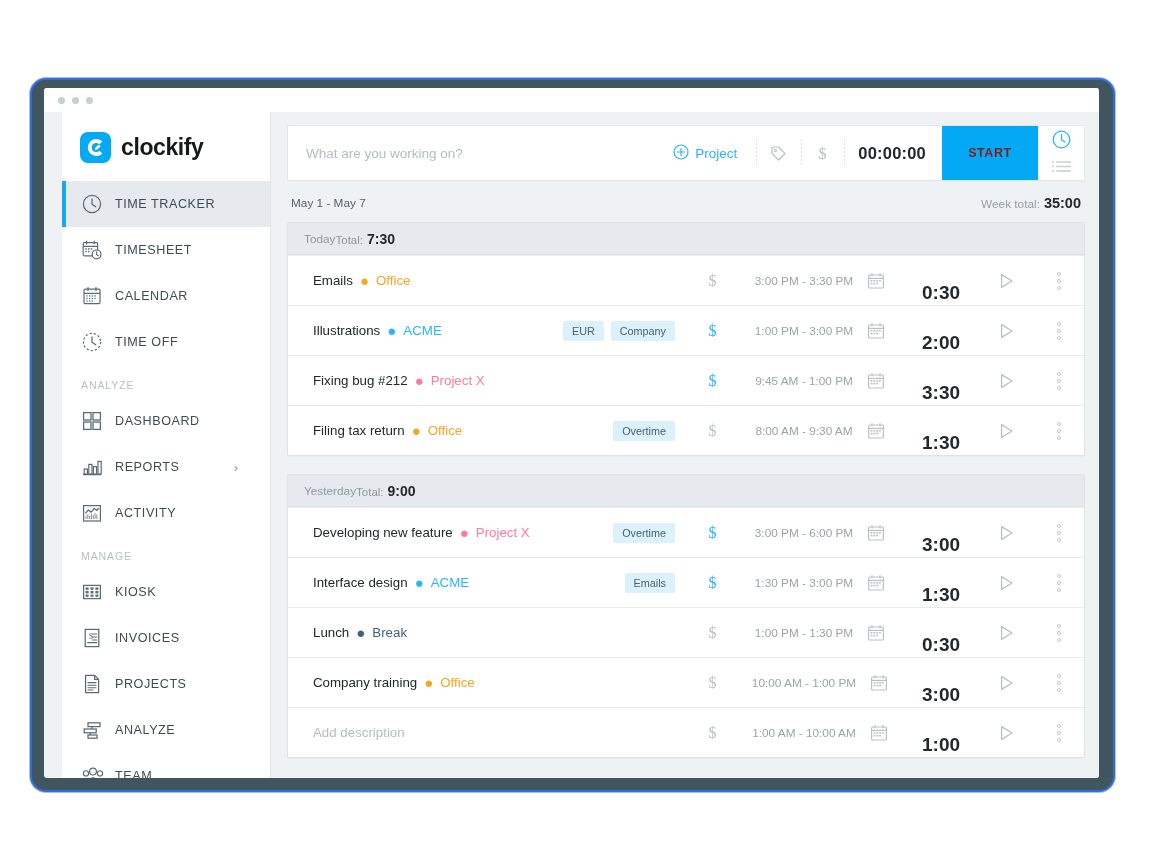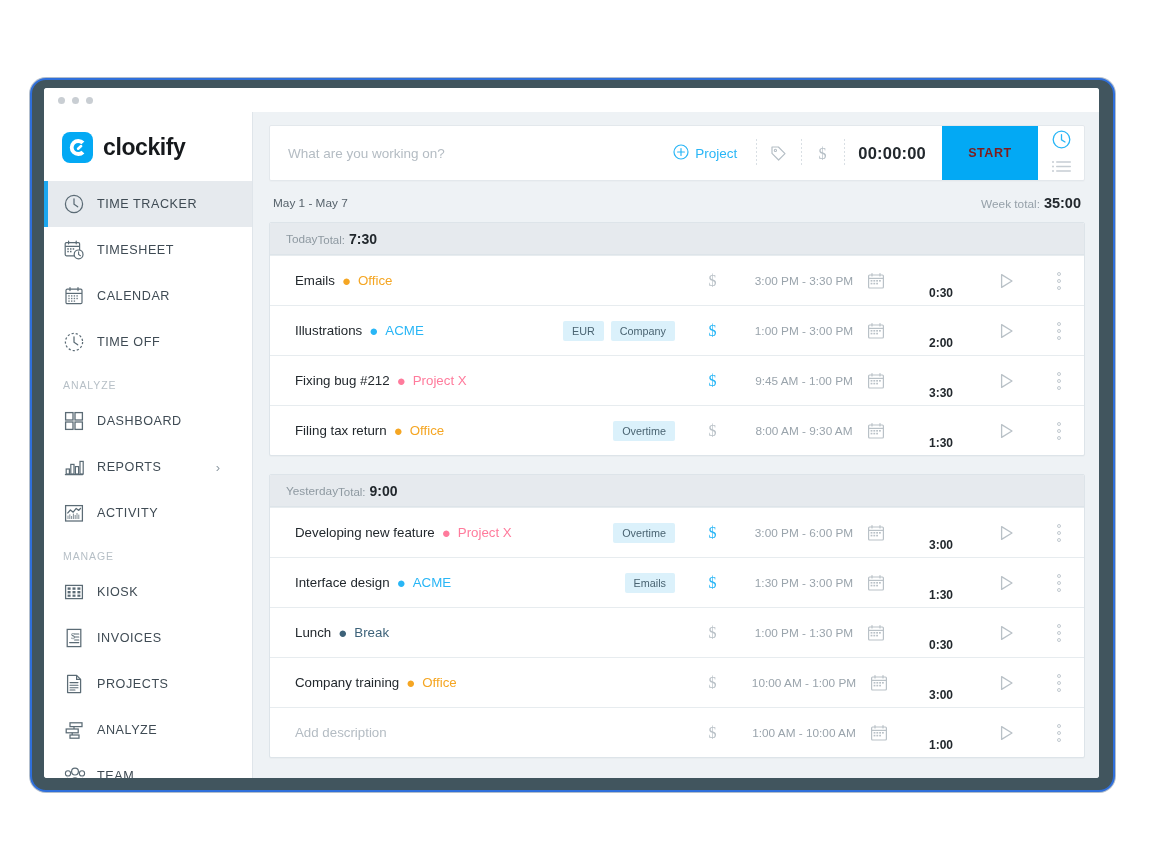--- a/index.html
+++ b/index.html
@@ -39,20 +39,21 @@
   .dot { width: 7px; height: 7px; border-radius: 50%; background: #c9ced3; }
   .body-row { flex: 1 1 auto; display: flex; min-height: 0; }
 
   
   .sidebar {
     width: 209px; flex: 0 0 209px;
     background: #ffffff;
     border-right: 1px solid #dfe5ea;
     padding-top: 6px;
     overflow: hidden;
+    margin-left: 18px;
   }
   .logo-wrap { display:flex; align-items:center; gap:10px; padding: 14px 0 18px 18px; }
   .logo-mark {
     width: 31px; height: 31px; border-radius: 8px; background: #03a9f4;
     position: relative; flex: 0 0 31px;
   }
   .logo-mark svg { position:absolute; left:5px; top:5px; }
   .logo-text { font-size: 23px; font-weight: 700; color:#16191c; letter-spacing: -.4px; }
 
   .nav-section {
@@ -154,21 +155,21 @@
     padding: 4px 9px; border-radius: 2px; white-space:nowrap;
   }
   .cell { display:flex; align-items:center; justify-content:center; position:relative; }
   .cell::before {
     content:""; position:absolute; left:0; top:11px; bottom:11px; width:1px;
     background: repeating-linear-gradient(to bottom,#dde3e8 0 2px,transparent 2px 4px);
   }
   .c-bill { width: 47px; flex:0 0 47px; color:#b9c1c7; }
   .c-bill.on { color:#29b6f6; }
   .c-time { width: 168px; flex:0 0 168px; font-size: 11.8px; color:#9aa4ac; justify-content:center; gap: 14px; }
-  .c-dur { width: 74px; flex:0 0 74px; font-size: 12px; font-weight:700; color:#22282d;margin-top:24px; }
+  .c-dur { width: 74px; flex:0 0 74px; font-size: 19px; font-weight:700; color:#22282d;margin-top:24px; }
   .c-play { width: 56px; flex:0 0 56px; color:#b9c1c7; }
   .c-more { width: 50px; flex:0 0 50px; }
   .cal-ico { color:#b9c1c7; display:flex; align-items:center; }
   .kebab { display:flex; flex-direction:column; gap:3px; align-items:center; cursor:pointer; }
   .kebab i { width:4px; height:4px; border-radius:50%; border:1px solid #c2cad0; display:block; }
 </style>
 </head>
 <body>
 
 <div class="stage">

